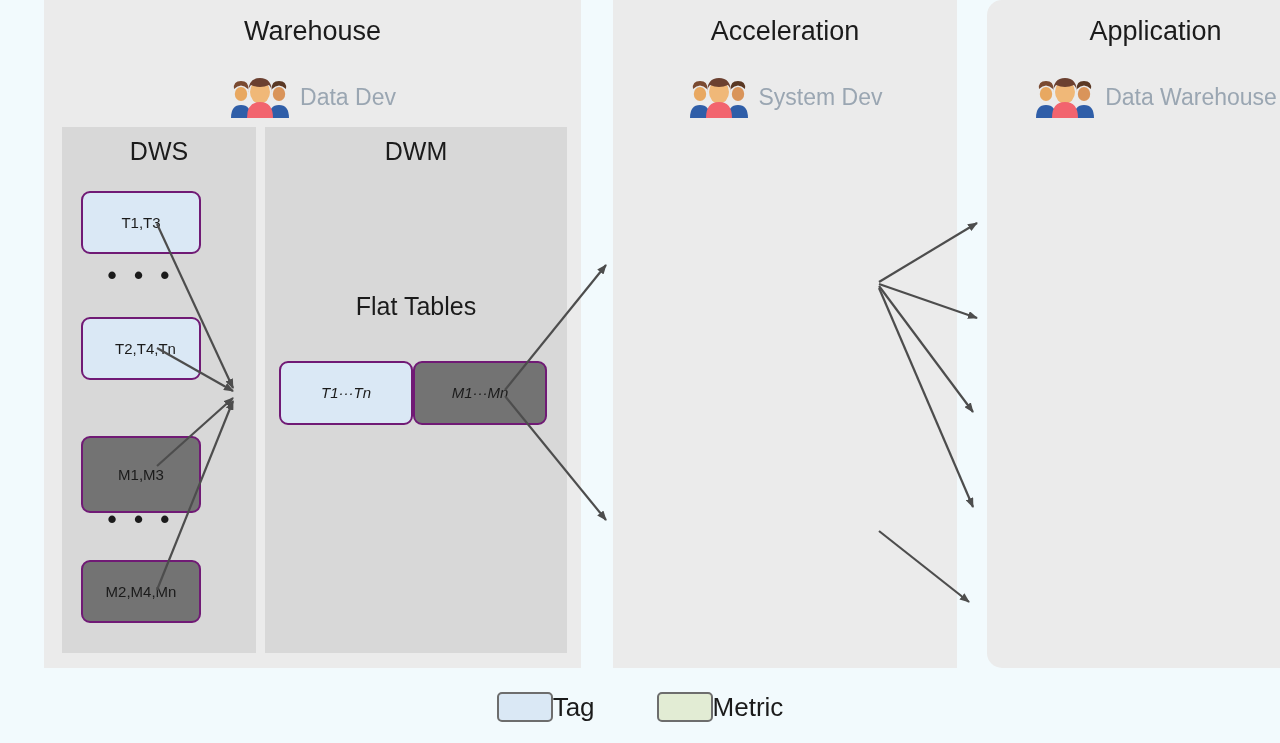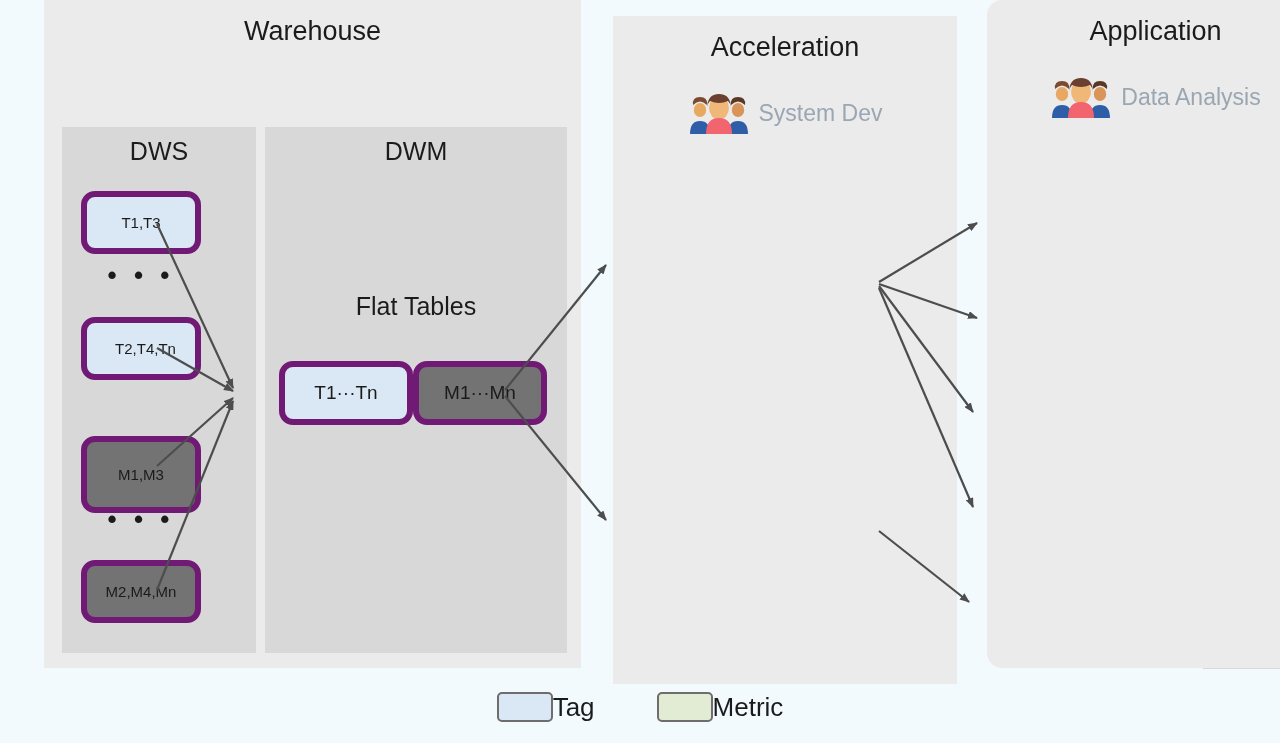--- a/index.html
+++ b/index.html
@@ -8,21 +8,21 @@
     background:#f2fafd;
     font-family:"Liberation Sans", sans-serif;
     overflow:hidden;
     position:relative;
   }
   #stage{position:absolute;inset:0;width:1280px;height:743px;}
 
   
   .panel{position:absolute;background:#ebebeb;margin-left:44px;}
   #panel-warehouse{left:0;top:0;width:537px;height:668px;}
-  #panel-acceleration{left:569px;top:16px;width:344px;height:668px;}
+  #panel-acceleration{left:569px;top:0;width:344px;height:668px;}
   #panel-application{left:943px;top:0;width:337px;height:668px;border-radius:15px;}
 
   .panel-title{
     position:absolute;left:0;width:100%;top:18px;
     text-align:center;font-size:27px;color:#1b1b1b;line-height:1;
   }
   .role-row{
     position:absolute;top:76px;left:0;width:100%;
     display:flex;align-items:center;justify-content:center;gap:9px;
   }
@@ -45,28 +45,28 @@
   #sub-elasticsearch{left:590px;top:393px;width:303px;height:260px;}
 
   .flat-title{
     position:absolute;left:221px;top:294px;width:302px;text-align:center;
     font-size:25px;color:#1b1b1b;line-height:1;
   }
 
   
   .node{
     position:absolute;box-sizing:border-box;
-    border:6px solid #701a75;border-radius:14px;
+    border:2px solid #701a75;border-radius:9px;
     display:flex;align-items:center;justify-content:center;
     text-align:center;font-size:15px;color:#1b1b1b;line-height:1.15;
     padding:2px 4px;
   }
   .tag{background:#dae8f5;}
   .metric{background:#737373;}
-  .node.lg{font-size:19px;}
+  .node.lg{font-size:15px;font-style:italic;}
 
   .dots{
     position:absolute;text-align:center;font-size:26px;
     color:#1b1b1b;letter-spacing:5px;font-weight:700;line-height:1;
   }
 
   
   #dws-b1{left:37px;top:191px;width:120px;height:63px;}
   #dws-dots1{left:37px;top:262px;width:120px;}
   #dws-b2{left:37px;top:317px;width:120px;height:63px;padding-left:13px;}
@@ -100,20 +100,36 @@
   .legend-text{font-size:26px;color:#1b1b1b;line-height:1;}
   .legend-gap{width:26px;}
 </style>
 </head>
 <body>
 
 <div id="stage">
 
   <div class="panel" id="panel-warehouse">
     <div class="panel-title">Warehouse</div>
+    <div class="role-row">
+      <span class="people-icon">
+        <svg viewBox="0 0 62 42" xmlns="http://www.w3.org/2000/svg">
+          <ellipse cx="12" cy="18" rx="6.2" ry="7" fill="#e8a861"></ellipse>
+          <path d="M5 13 q7 -7 14 0 q1 -8 -7 -8 q-8 0 -7 8z" fill="#7a4a31"></path>
+          <path d="M2 42 q0 -13 10 -13 q10 0 10 13z" fill="#2f5ea8"></path>
+          <ellipse cx="50" cy="18" rx="6.2" ry="7" fill="#d9945a"></ellipse>
+          <path d="M43 13 q7 -7 14 0 q1 -8 -7 -8 q-8 0 -7 8z" fill="#5a3824"></path>
+          <path d="M40 42 q0 -13 10 -13 q10 0 10 13z" fill="#2f5ea8"></path>
+          <ellipse cx="31" cy="16" rx="10" ry="11.5" fill="#f0b878"></ellipse>
+          <path d="M19 17 q0 -15 12 -15 q12 0 12 15 q0 -5 -3 -8 q-9 4 -18 0 q-3 3 -3 8z" fill="#6b4030"></path>
+          <path d="M18 42 q0 -16 13 -16 q13 0 13 16z" fill="#f2646e"></path>
+        </svg>
+      </span>
+      <span class="role-label">Data Dev</span>
+    </div>
 
     <div class="subpanel" id="sub-dws">
       <div class="subpanel-title">DWS</div>
     </div>
     <div class="node tag" id="dws-b1">T1,T3</div>
     <div class="dots" id="dws-dots1">• • •</div>
     <div class="node tag" id="dws-b2">T2,T4,Tn</div>
     <div class="node metric" id="dws-b3">M1,M3</div>
     <div class="dots" id="dws-dots2">• • •</div>
     <div class="node metric" id="dws-b4">M2,M4,Mn</div>
@@ -165,21 +181,21 @@
           <path d="M5 13 q7 -7 14 0 q1 -8 -7 -8 q-8 0 -7 8z" fill="#7a4a31"></path>
           <path d="M2 42 q0 -13 10 -13 q10 0 10 13z" fill="#2f5ea8"></path>
           <ellipse cx="50" cy="18" rx="6.2" ry="7" fill="#d9945a"></ellipse>
           <path d="M43 13 q7 -7 14 0 q1 -8 -7 -8 q-8 0 -7 8z" fill="#5a3824"></path>
           <path d="M40 42 q0 -13 10 -13 q10 0 10 13z" fill="#2f5ea8"></path>
           <ellipse cx="31" cy="16" rx="10" ry="11.5" fill="#f0b878"></ellipse>
           <path d="M19 17 q0 -15 12 -15 q12 0 12 15 q0 -5 -3 -8 q-9 4 -18 0 q-3 3 -3 8z" fill="#6b4030"></path>
           <path d="M18 42 q0 -16 13 -16 q13 0 13 16z" fill="#f2646e"></path>
         </svg>
       </span>
-      <span class="role-label">Data Analysis</span>
+      <span class="role-label">Data Warehouse</span>
     </div>
 
   </div>
 
   <svg id="arrows" viewBox="0 0 1280 743" xmlns="http://www.w3.org/2000/svg">
     <defs>
       <marker id="ah" markerWidth="10" markerHeight="8" refX="9" refY="4" orient="auto" markerUnits="userSpaceOnUse">
         <path d="M0,0 L10,4 L0,8 z" fill="#4d4d4d"></path>
       </marker>
     </defs>

